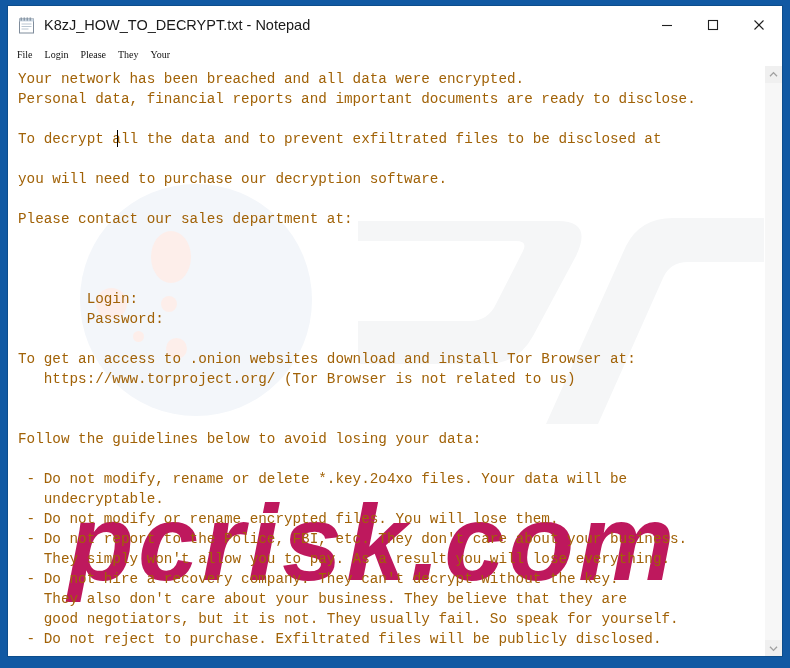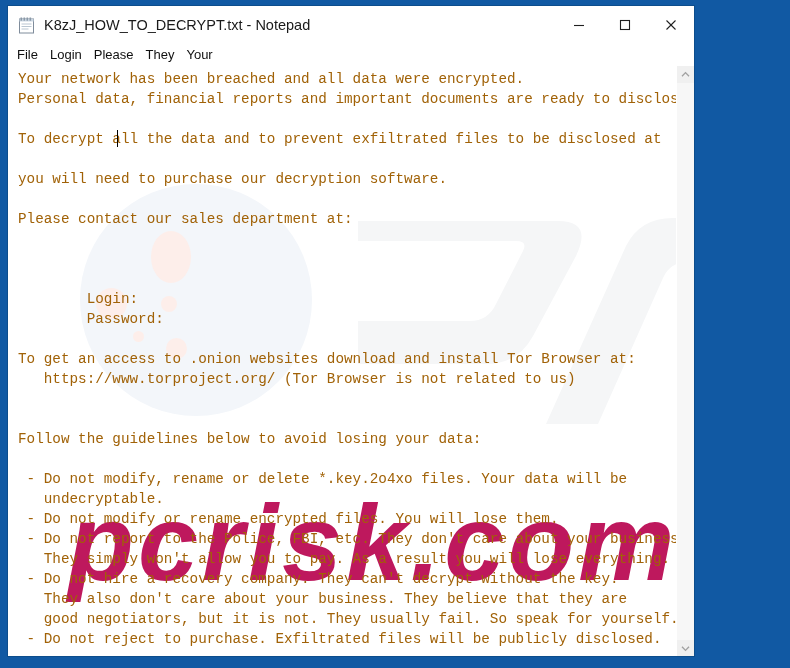--- a/index.html
+++ b/index.html
@@ -23,21 +23,21 @@
     height: 668px;
     background: #1159a3;
     box-sizing: border-box;
   }
 
   
   #window-body {
     position: absolute;
     left: 7px;
     top: 5px;
-    width: 688px;
+    width: 776px;
     height: 652px;
     background: #ffffff;
     border: 1px solid #0d4d8c;
     box-sizing: border-box;
     overflow: hidden;
   }
 
   
   #title-bar {
     position: relative;
@@ -82,26 +82,26 @@
 
   
   #menu-bar {
     height: 21px;
     display: flex;
     align-items: center;
     padding-left: 9px;
     background: #ffffff;
   }
   .menu-item {
-    font-size: 13px;
+    font-size: 10px;
     color: #101010;
     margin-right: 12px;
     line-height: 21px;
     white-space: nowrap;
-    font-family: Liberation Sans, sans-serif;
+    font-family: Liberation Serif, serif;
   }
 
   
   #editor-wrap {
     position: relative;
     height: 591px;
     display: flex;
     background: #ffffff;
     border-top: 1px solid #ffffff;
   }

